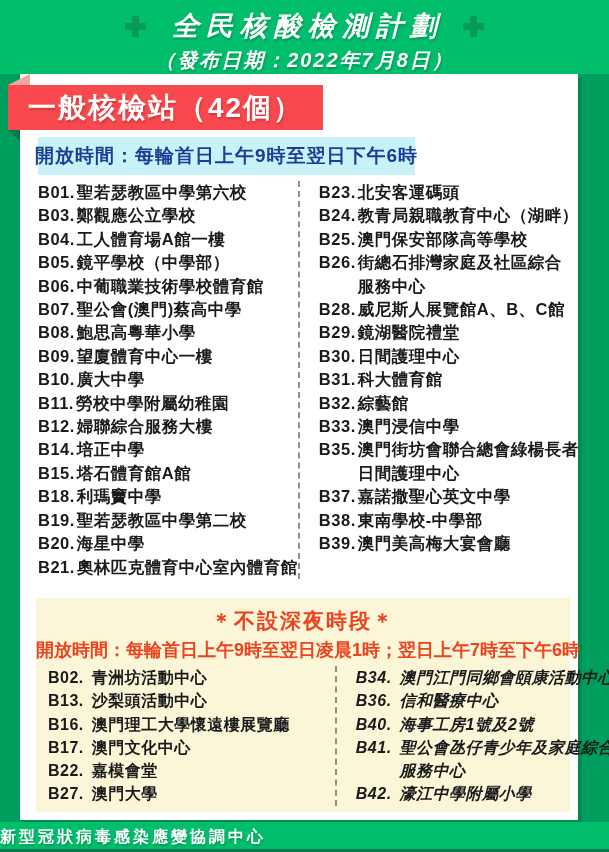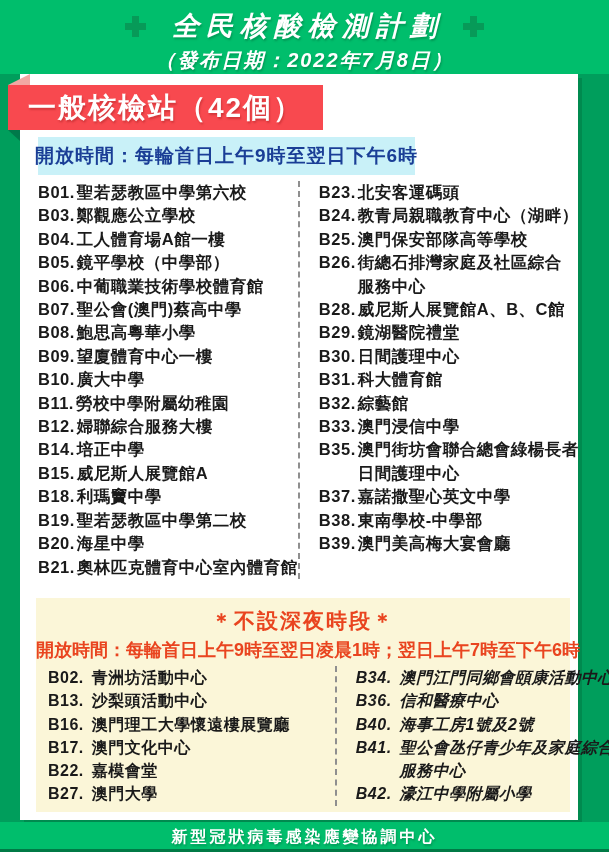--- a/index.html
+++ b/index.html
@@ -70,21 +70,21 @@
   .y-hours { text-align:center; color:#E9441F; font-size:18px; margin-top:3px; white-space:nowrap; }
   .y-lists { display:flex; margin-top:4px; padding-left:12px;gap:45px; }
   .y-col-left  { width:254px; }
   .y-col-right { flex:1; border-left:2px dashed #8F8F8F; padding-left:19px;font-style:italic; }
   .y-lists li { display:flex; line-height:23.3px; color:#1a1a1a; font-size:16px; letter-spacing:.5px; }
   .y-lists .num { margin-right:8px; }
   
   .footer {
     position:absolute; left:0; top:822px; width:609px; height:30px;
     background:#00BE6C; color:#fff; z-index:2;
-    display:flex; align-items:center; justify-content:center;
+    display:flex; align-items:center; 
     font-size:16px; letter-spacing:3px;
     text-shadow:1px 2px 2px rgba(0,90,50,.35);
   }
   .bottom-strip { position:absolute; left:0; bottom:0; width:609px; height:3px; background:#007A46; z-index:3; }
 </style>
 </head>
 <body>
 
 <div class="page">
 
@@ -154,21 +154,21 @@
         <li>
           <span class="num">B12.</span>
           <span class="name">婦聯綜合服務大樓</span>
         </li>
         <li>
           <span class="num">B14.</span>
           <span class="name">培正中學</span>
         </li>
         <li>
           <span class="num">B15.</span>
-          <span class="name">威尼斯人展覽館A</span>
+          <span class="name">塔石體育館A館</span>
         </li>
         <li>
           <span class="num">B18.</span>
           <span class="name">利瑪竇中學</span>
         </li>
         <li>
           <span class="num">B19.</span>
           <span class="name">聖若瑟教區中學第二校</span>
         </li>
         <li>

